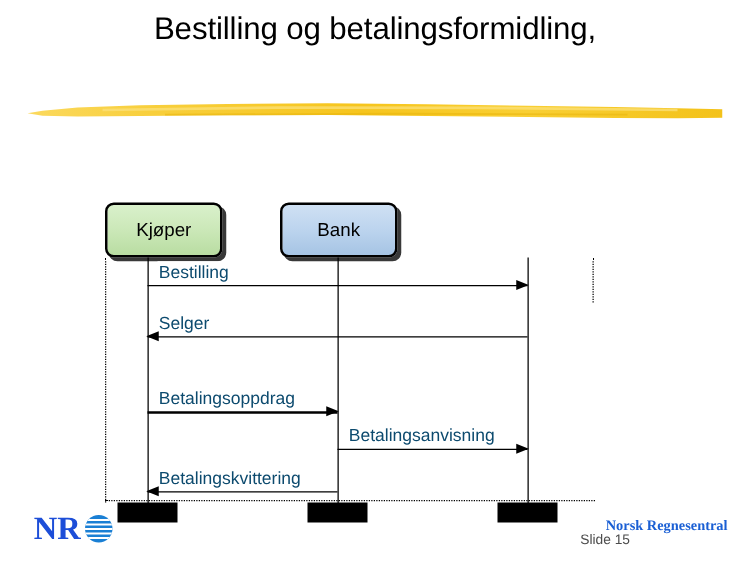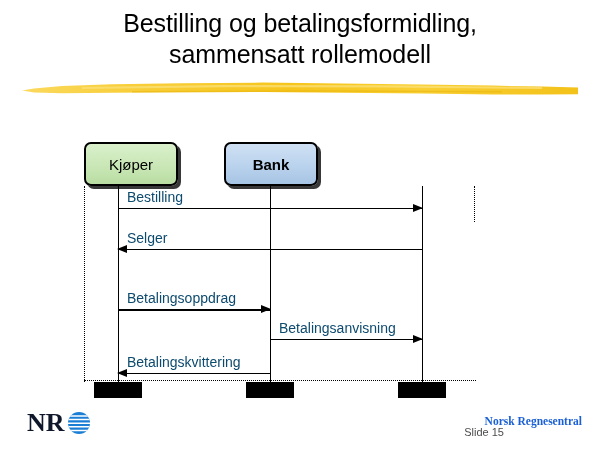--- a/index.html
+++ b/index.html
@@ -37,21 +37,21 @@
     left: 22px;
     top: 78px;
     width: 556px;
     height: 26px;
   }
 
   
   #sequence-diagram {
     position: absolute;
     left: 0;
-    top: 124px;
+    top: 144px;
     width: 536px;
     height: 270px;
   }
   .lane-box {
     position: absolute;
     width: 94px;
     height: 44px;
     border: 2px solid #000000;
     border-radius: 7px;
     box-sizing: border-box;
@@ -63,21 +63,20 @@
     color: #000000;
     font-family: "Liberation Sans", sans-serif;
   }
   #lane-box-kjoper {
     left: 84px; top: 18px;
     background: linear-gradient(to bottom, #d9f0cb 0%, #cbe8b8 50%, #b9dda2 100%);
   }
   #lane-box-bank {
     left: 224px; top: 18px;
     background: linear-gradient(to bottom, #cfe0f3 0%, #bcd4ee 50%, #a6c4e4 100%);
-    font-weight: bold;
   }
   #lane-box-selger {
     left: 364px; top: 18px;
     background: linear-gradient(to bottom, #f6e49a 0%, #f0d98a 50%, #e3c76c 100%);
   }
 
   .lifeline {
     position: absolute;
     width: 0;
     border-left: 1.6px solid #000000;
@@ -167,21 +166,21 @@
     left: 27px;
     top: 5px;
     display: flex;
     align-items: center;
     height: 28px;
   }
   #nr-logo-text {
     font-family: "Liberation Serif", serif;
     font-weight: bold;
     font-size: 26px;
-    color: #0f172a;
+    color: #1d4ed8;
     letter-spacing: 0px;
     line-height: 26px;
   }
   #nr-globe-icon { margin-left: 1px; display: block; }
 
   #slide-number {
     position: absolute;
     left: 0; top: 22px;
     width: 504px;
     text-align: right;
@@ -200,21 +199,20 @@
     font-size: 11.5px;
     line-height: 14px;
   }
   #org-name span { display: block; white-space: nowrap; }
 </style>
 </head>
 <body>
 
 <div id="slide-title">
   <span class="tline">Bestilling og betalingsformidling,</span>
-  <span class="tline">sammensatt rollemodell</span>
 </div>
 
 <svg id="brush-stroke" viewBox="0 0 556 26" preserveAspectRatio="none">
   <defs>
     <linearGradient id="brushGrad" x1="0" y1="0" x2="1" y2="0">
       <stop offset="0%" stop-color="#fbd95e"></stop>
       <stop offset="18%" stop-color="#f8cf3c"></stop>
       <stop offset="48%" stop-color="#f6c51d"></stop>
       <stop offset="72%" stop-color="#f9cf33"></stop>
       <stop offset="100%" stop-color="#f3c21a"></stop>

